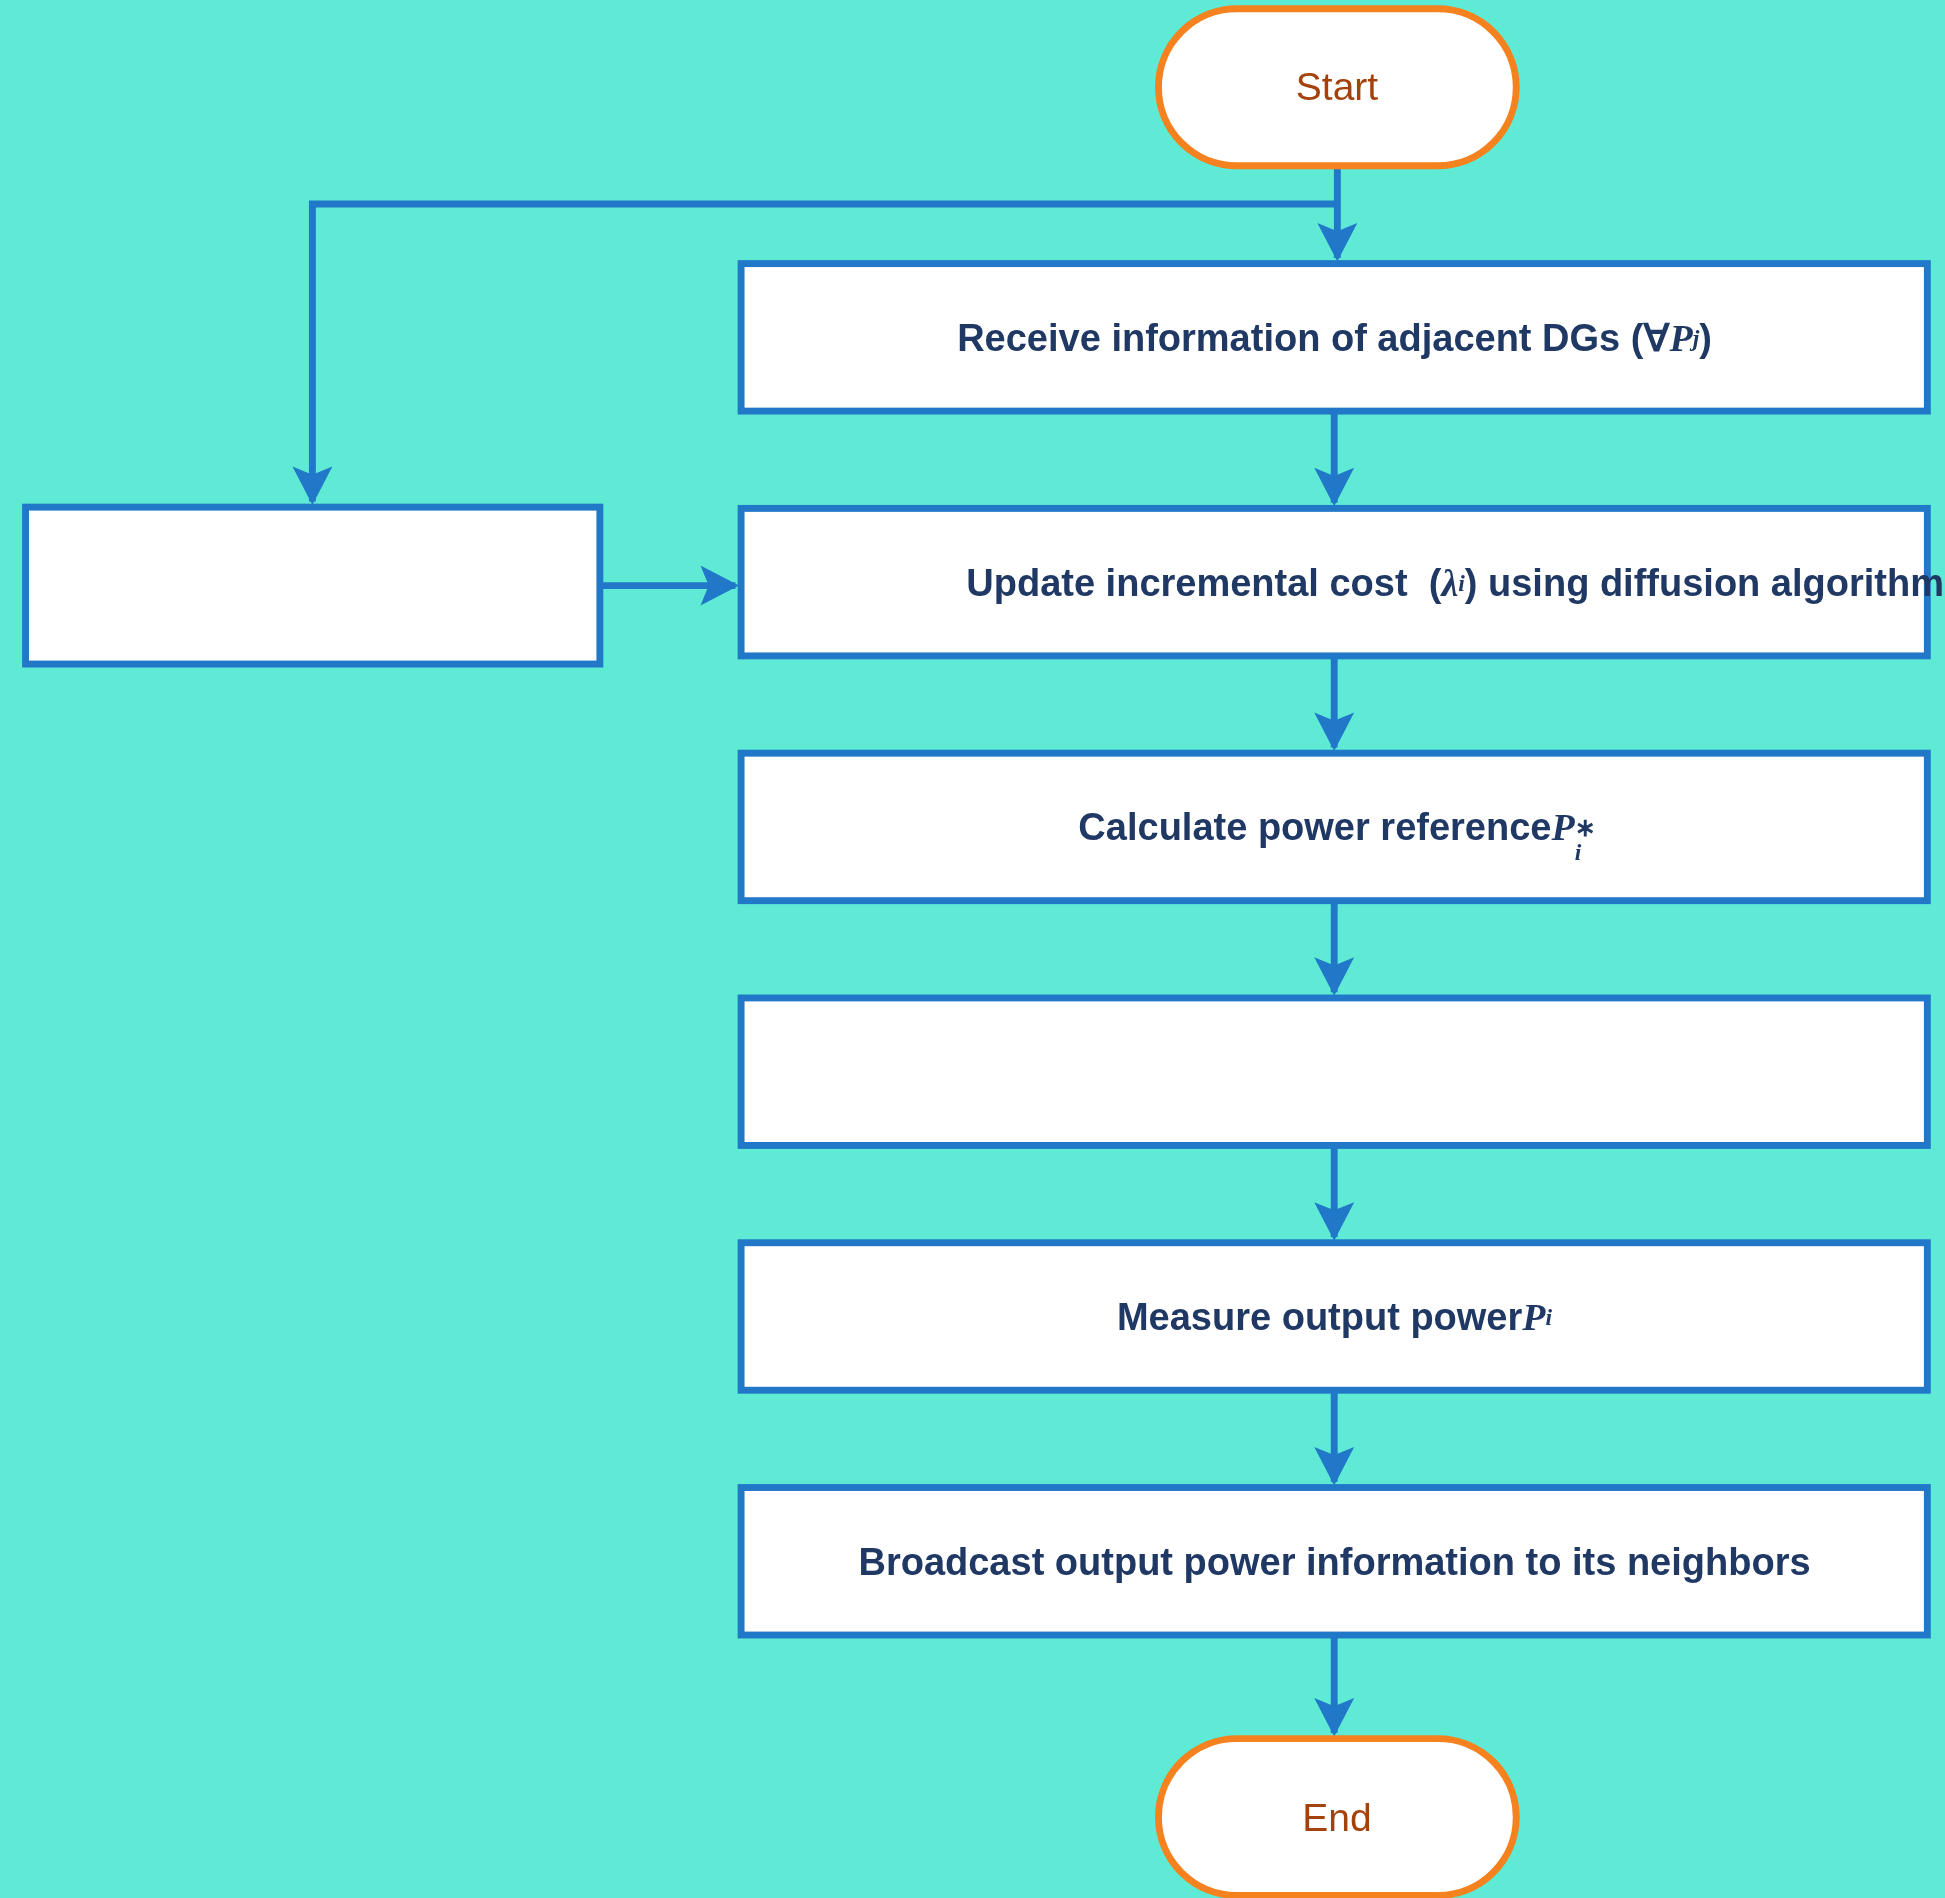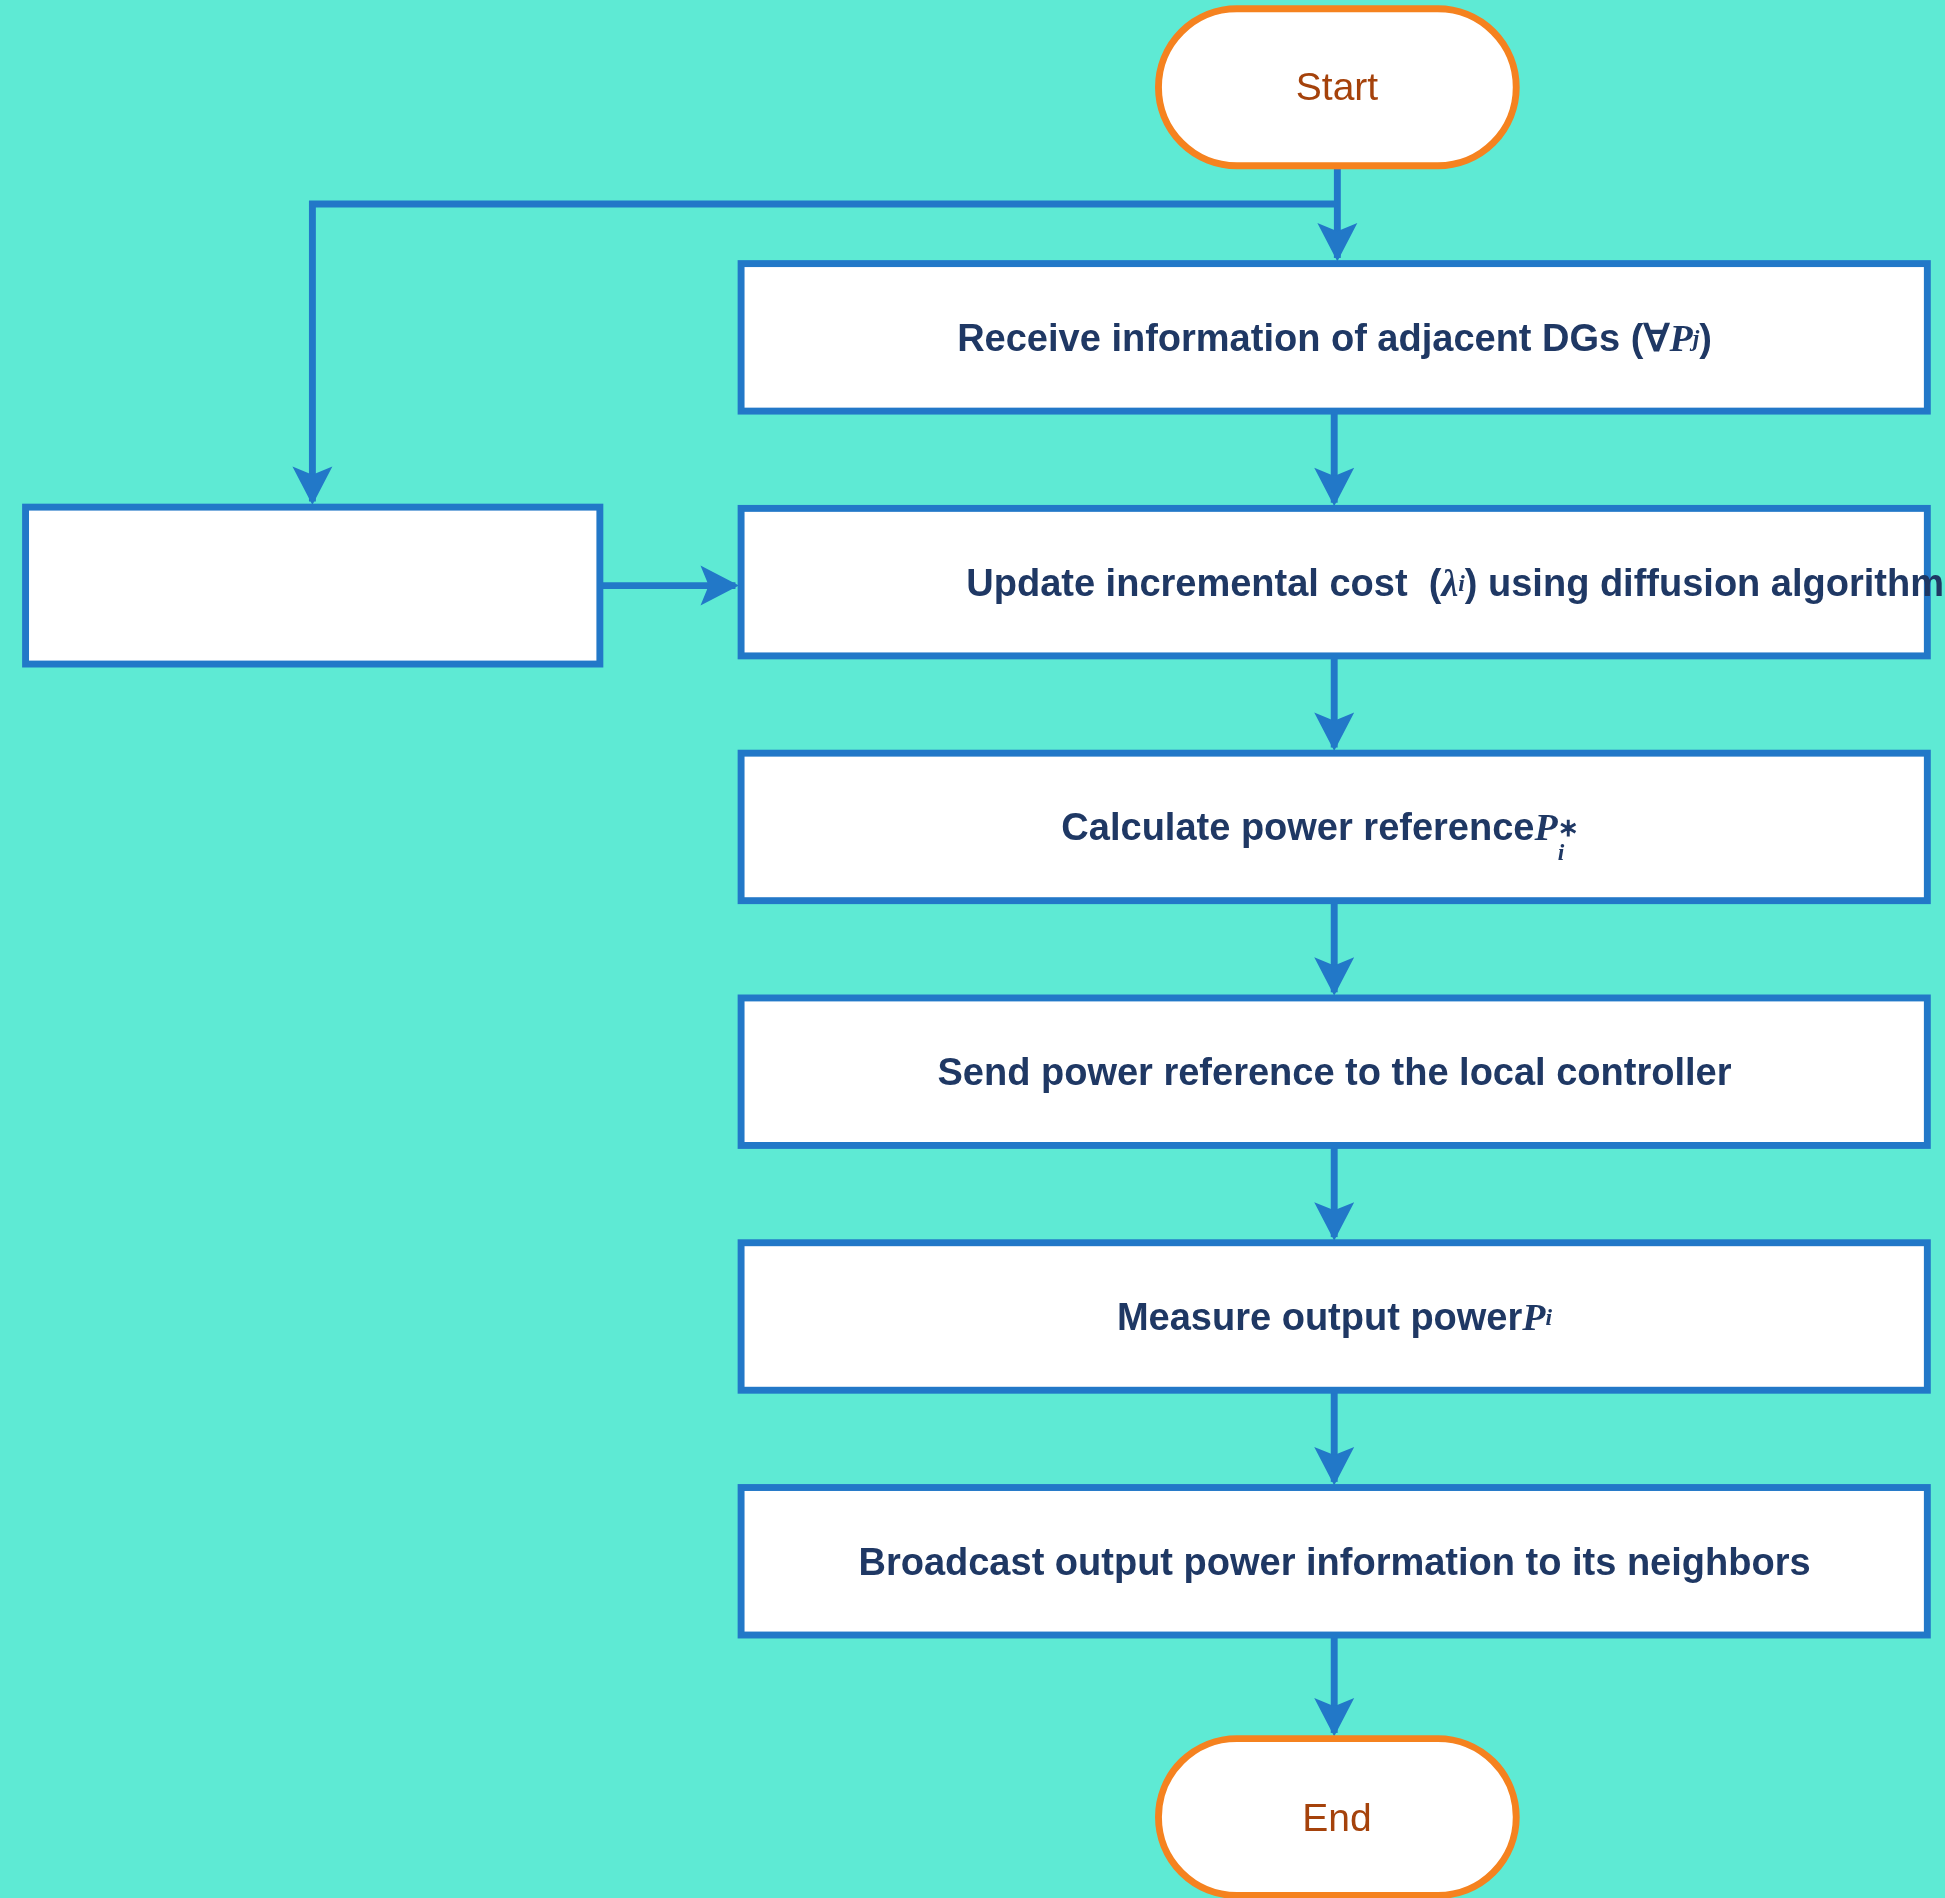--- a/index.html
+++ b/index.html
@@ -132,23 +132,22 @@
     <rect x="1845" y="2770" width="570" height="250" rx="125" ry="125" fill="#ffffff" stroke="#F5821F" stroke-width="11"></rect>
   </svg>
 
   <div class="node-label term-label" style="left:1158px; top:8.8px; width:358px; height:157px;">Start</div>
 
   <div class="node-label proc-label" style="left:741px; top:264px; width:1187px; height:148px;">Receive information of adjacent DGs (<span class="mathup">∀</span><span class="mathit">P</span><span class="sub">j</span> )</div>
 
 
   <div class="node-label proc-label" style="left:757px; top:509px; width:1187px; height:148px;justify-content:flex-end;">Update incremental cost&nbsp; (<span class="mathit">λ</span><span class="sub">i</span>) using diffusion algorithm</div>
 
-  <div class="node-label proc-label" style="left:724px; top:753px; width:1187px; height:148px;">Calculate power reference <span class="mathit">P</span><span class="supsub"><span class="s-up">∗</span><span class="s-dn">i</span></span></div>
+  <div class="node-label proc-label" style="left:741px; top:753px; width:1187px; height:148px;">Calculate power reference <span class="mathit">P</span><span class="supsub"><span class="s-up">∗</span><span class="s-dn">i</span></span></div>
 
-  <div class="node-label proc-label" style="left:741px; top:998px; width:1187px; height:148px;">Send power reference to the local controller</div>
 
   <div class="node-label proc-label" style="left:741px; top:1243px; width:1187px; height:148px;">Measure output power <span class="mathit">P</span><span class="sub">i</span></div>
 
   <div class="node-label term-label" style="left:1158px; top:1739px; width:358px; height:157px;">End</div>
 
   <div class="node-label proc-label" style="left:741px; top:1488px; width:1187px; height:148px;">Broadcast output power information to its neighbors</div>
 
 </div>
 
 

